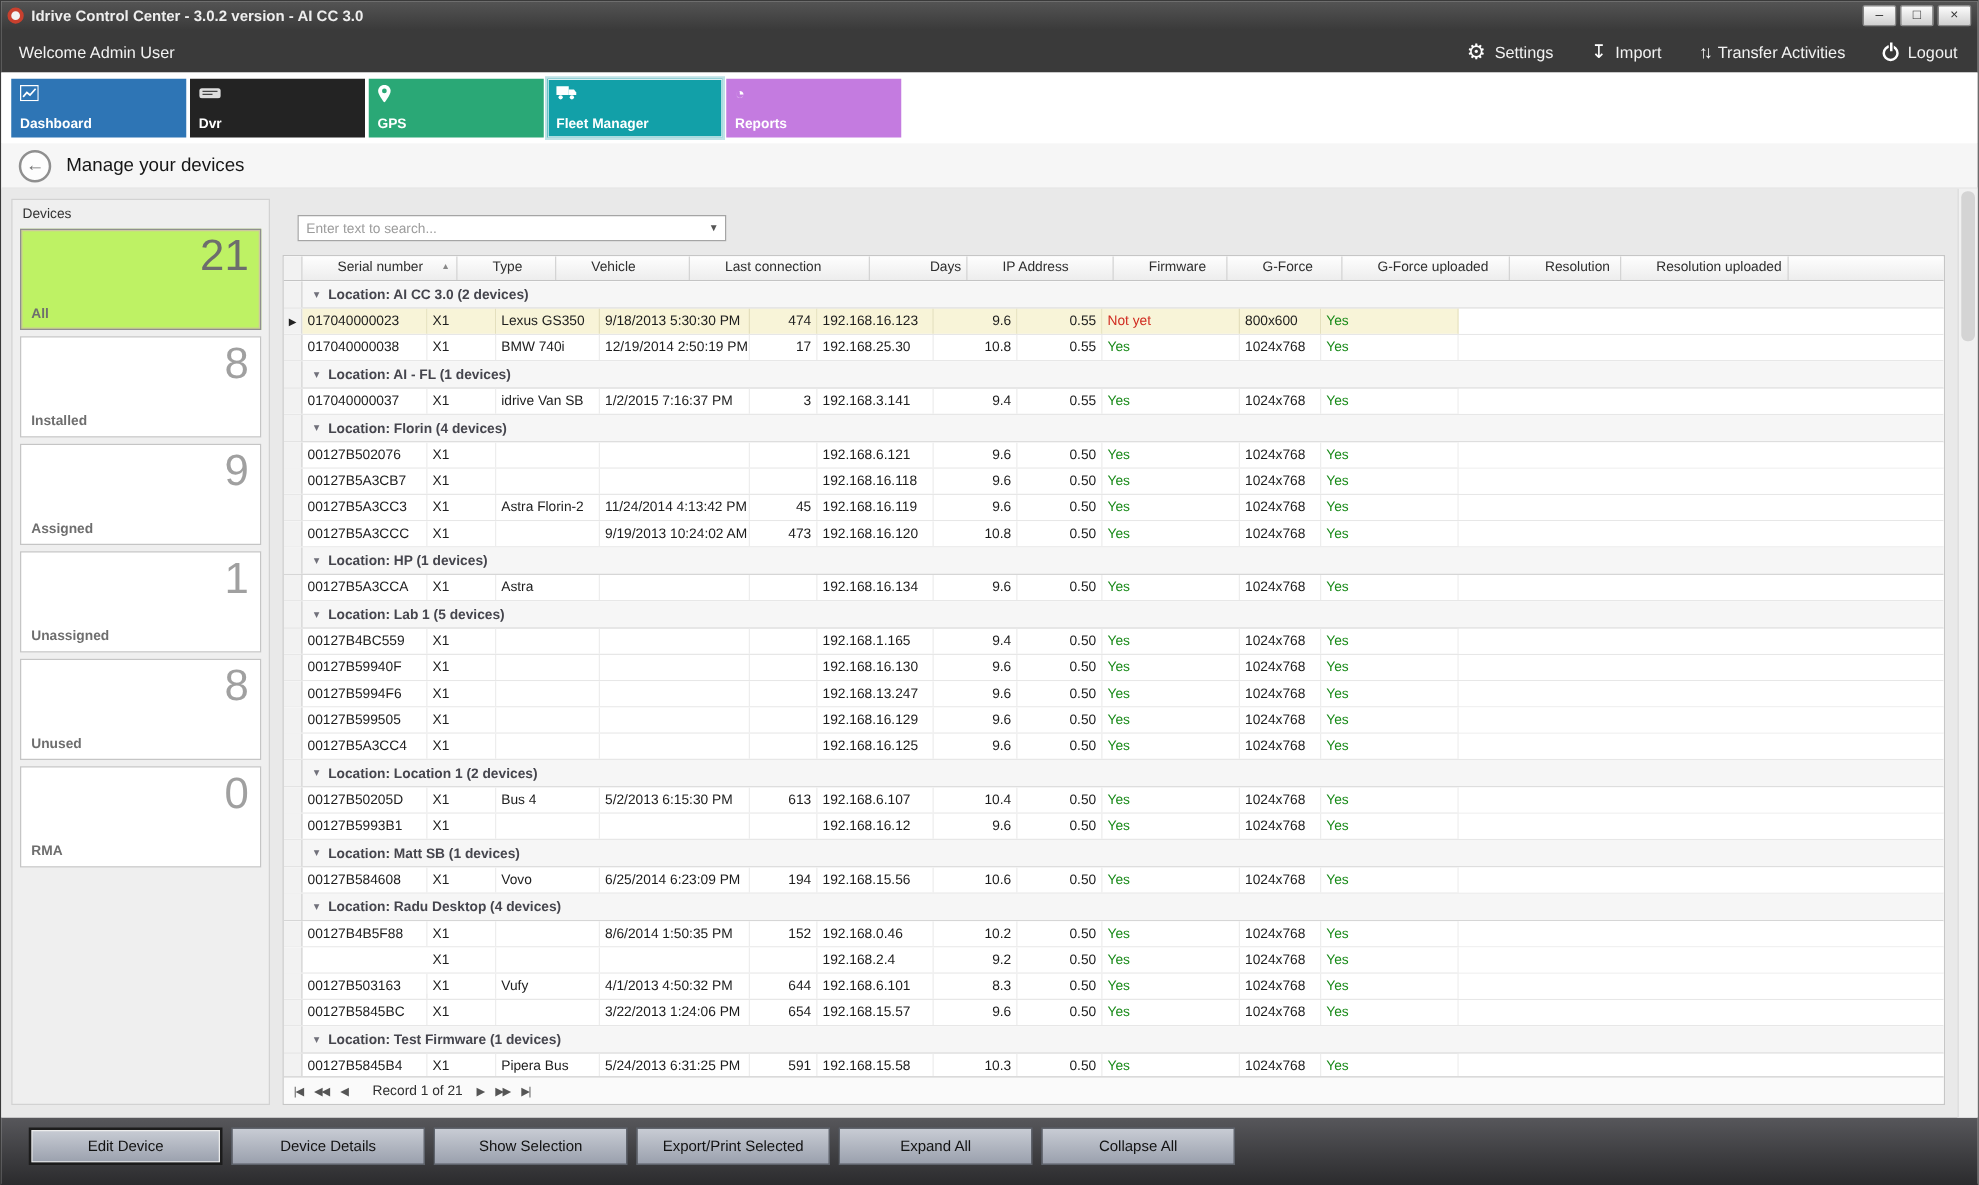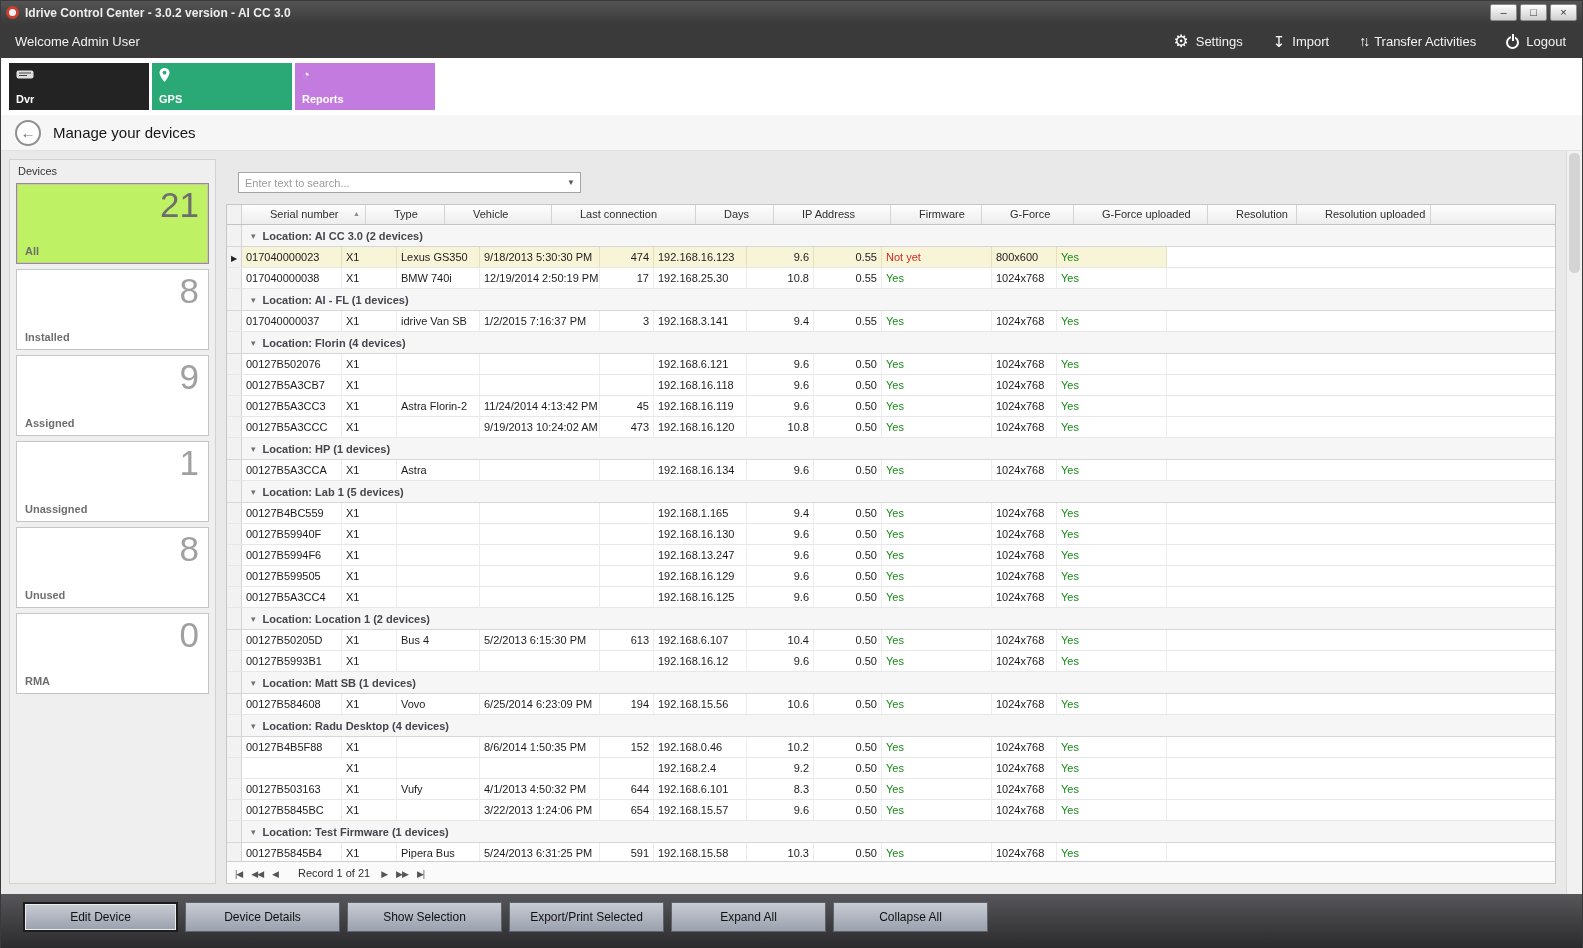--- a/index.html
+++ b/index.html
@@ -113,35 +113,51 @@
           <span>Transfer Activities</span>
         </div>
         <div class="top-action">
           <span class="power-glyph"></span>
           <span>Logout</span>
         </div>
       </div>
   </div>
 
   <div class="tabstrip" id="tabstrip">
+      <div class="tile" style="background: rgb(46, 117, 181); color: rgb(46, 117, 181);">
+        <span class="ticon"><svg width="15" height="13" viewBox="0 0 15 13">
+            <rect x="0.5" y="0.5" width="14" height="12" fill="none" stroke="#fff"></rect>
+            <polyline points="2.5,9.5 5.5,6 8,8 12.5,3" fill="none" stroke="#fff" stroke-width="1.4"></polyline>
+          </svg></span>
+        <span class="tlabel" style="color: rgb(255, 255, 255);">Dashboard</span>
+      </div>
       <div class="tile" style="background: rgb(35, 35, 35); color: rgb(35, 35, 35);">
         <span class="ticon"><svg width="18" height="9" viewBox="0 0 18 9">
             <rect x="0.5" y="0.5" width="17" height="8" rx="2" fill="#ddd"></rect>
             <line x1="3" y1="3" x2="15" y2="3" stroke="#444" stroke-width="1"></line>
             <line x1="3" y1="5.5" x2="11" y2="5.5" stroke="#444" stroke-width="1"></line>
           </svg></span>
         <span class="tlabel" style="color: rgb(255, 255, 255);">Dvr</span>
       </div>
       <div class="tile" style="background: rgb(42, 168, 118); color: rgb(42, 168, 118);">
         <span class="ticon"><svg width="11" height="14" viewBox="0 0 11 14">
             <path d="M5.5 0C2.5 0 .5 2.2.5 4.7.5 8 5.5 14 5.5 14S10.5 8 10.5 4.7C10.5 2.2 8.5 0 5.5 0z" fill="#fff"></path>
             <circle cx="5.5" cy="4.7" r="1.9" fill="currentColor"></circle>
           </svg></span>
         <span class="tlabel" style="color: rgb(255, 255, 255);">GPS</span>
       </div>
+      <div class="tile sel" style="background: rgb(18, 160, 168); color: rgb(18, 160, 168);">
+        <span class="ticon"><svg width="17" height="12" viewBox="0 0 17 12">
+            <rect x="0" y="1" width="10" height="7" fill="#fff"></rect>
+            <path d="M10 3.5h4.2L16 6v2h-6z" fill="#fff"></path>
+            <circle cx="3.5" cy="9.8" r="1.7" fill="#fff"></circle>
+            <circle cx="12.5" cy="9.8" r="1.7" fill="#fff"></circle>
+          </svg></span>
+        <span class="tlabel" style="color: rgb(255, 255, 255);">Fleet Manager</span>
+      </div>
       <div class="tile" style="background: rgb(196, 123, 224); color: rgb(196, 123, 224);">
         <span class="ticon" style="color: rgb(255, 255, 255);">◔</span>
         <span class="tlabel" style="color: rgb(255, 255, 255);">Reports</span>
       </div>
     </div>
 
   <div class="pageheader">
     <div class="backbtn">←</div>
     <span class="pagetitle">Manage your devices</span>
   </div>
@@ -194,21 +210,21 @@
             </div>
             <div class="gh" style="flex: 0 0 55px;">
               <span>Type</span>
             </div>
             <div class="gh" style="flex: 0 0 83px;">
               <span>Vehicle</span>
             </div>
             <div class="gh" style="flex: 0 0 120px;">
               <span>Last connection</span>
             </div>
-            <div class="gh" style="flex: 0 0 54px;">
+            <div class="gh" style="flex: 0 0 54px; justify-content: flex-end;">
               <span>Days</span>
             </div>
             <div class="gh" style="flex: 0 0 93px;">
               <span>IP Address</span>
             </div>
             <div class="gh" style="flex: 0 0 67px;">
               <span>Firmware</span>
             </div>
             <div class="gh" style="flex: 0 0 68px;">
               <span>G-Force</span>

